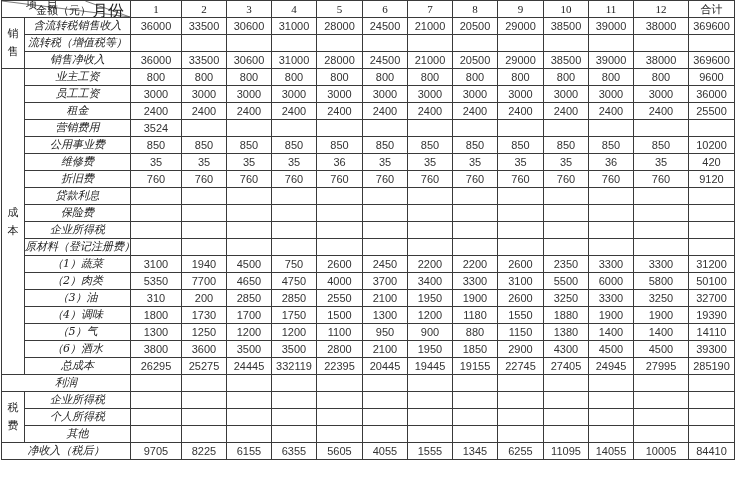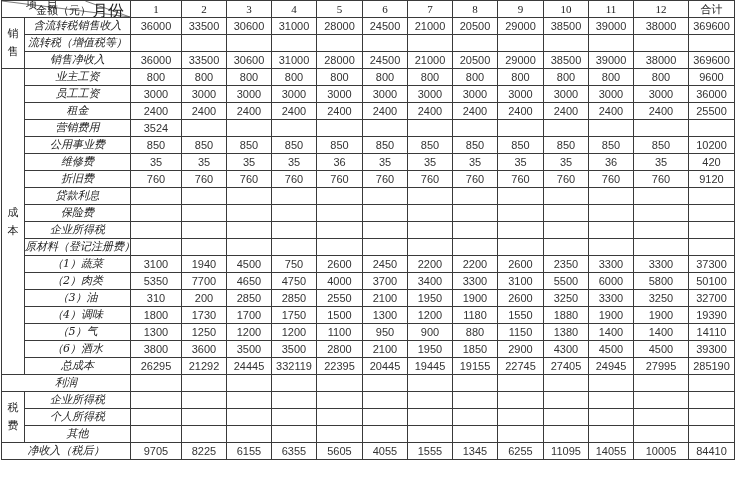--- a/index.html
+++ b/index.html
@@ -305,21 +305,21 @@
         <td class="num">4500</td>
         <td class="num">750</td>
         <td class="num">2600</td>
         <td class="num">2450</td>
         <td class="num">2200</td>
         <td class="num">2200</td>
         <td class="num">2600</td>
         <td class="num">2350</td>
         <td class="num">3300</td>
         <td class="num">3300</td>
-        <td class="num">37300</td>
+        <td class="num">31200</td>
       </tr>
       <tr>
         <td class="lbl">（2）肉类</td>
         <td class="num">5350</td>
         <td class="num">7700</td>
         <td class="num">4650</td>
         <td class="num">4750</td>
         <td class="num">4000</td>
         <td class="num">3700</td>
         <td class="num">3400</td>
@@ -390,21 +390,21 @@
         <td class="num">1850</td>
         <td class="num">2900</td>
         <td class="num">4300</td>
         <td class="num">4500</td>
         <td class="num">4500</td>
         <td class="num">39300</td>
       </tr>
       <tr>
         <td class="lbl">总成本</td>
         <td class="num">26295</td>
-        <td class="num">21292</td>
+        <td class="num">25275</td>
         <td class="num">24445</td>
         <td class="num">332119</td>
         <td class="num">22395</td>
         <td class="num">20445</td>
         <td class="num">19445</td>
         <td class="num">19155</td>
         <td class="num">22745</td>
         <td class="num">27405</td>
         <td class="num">24945</td>
         <td class="num">27995</td>

